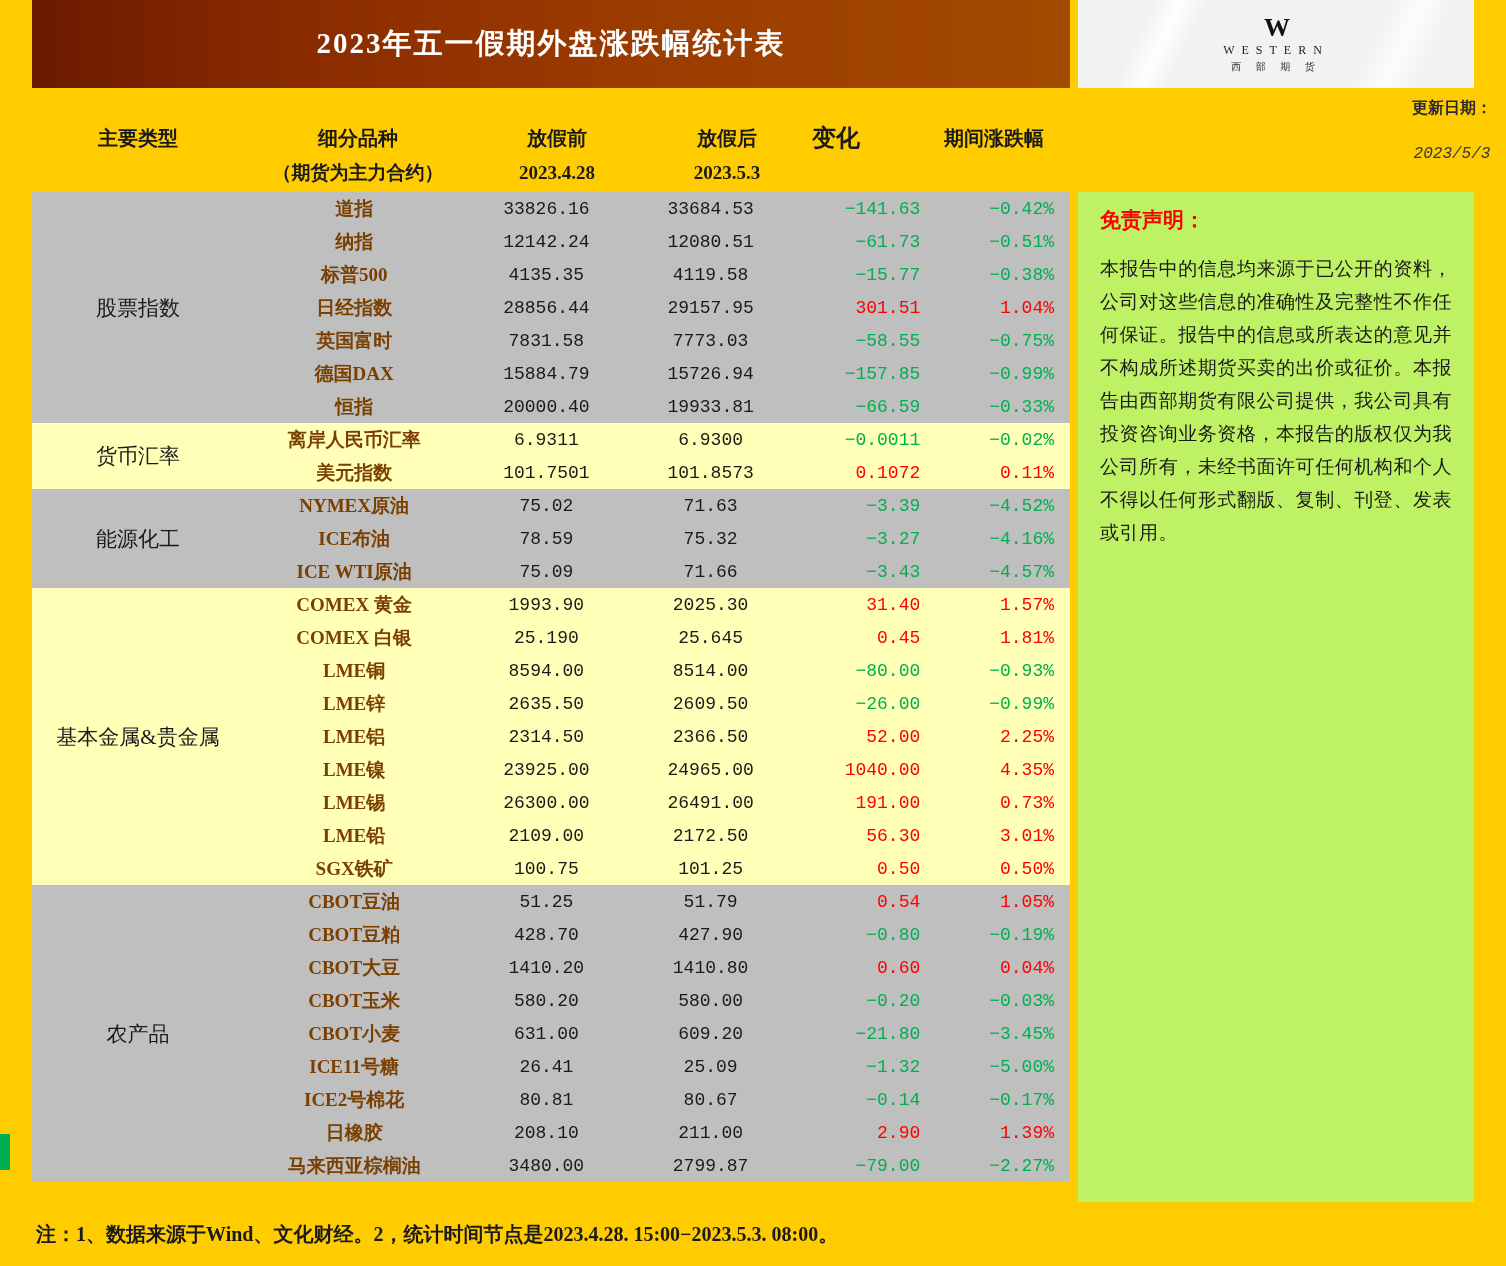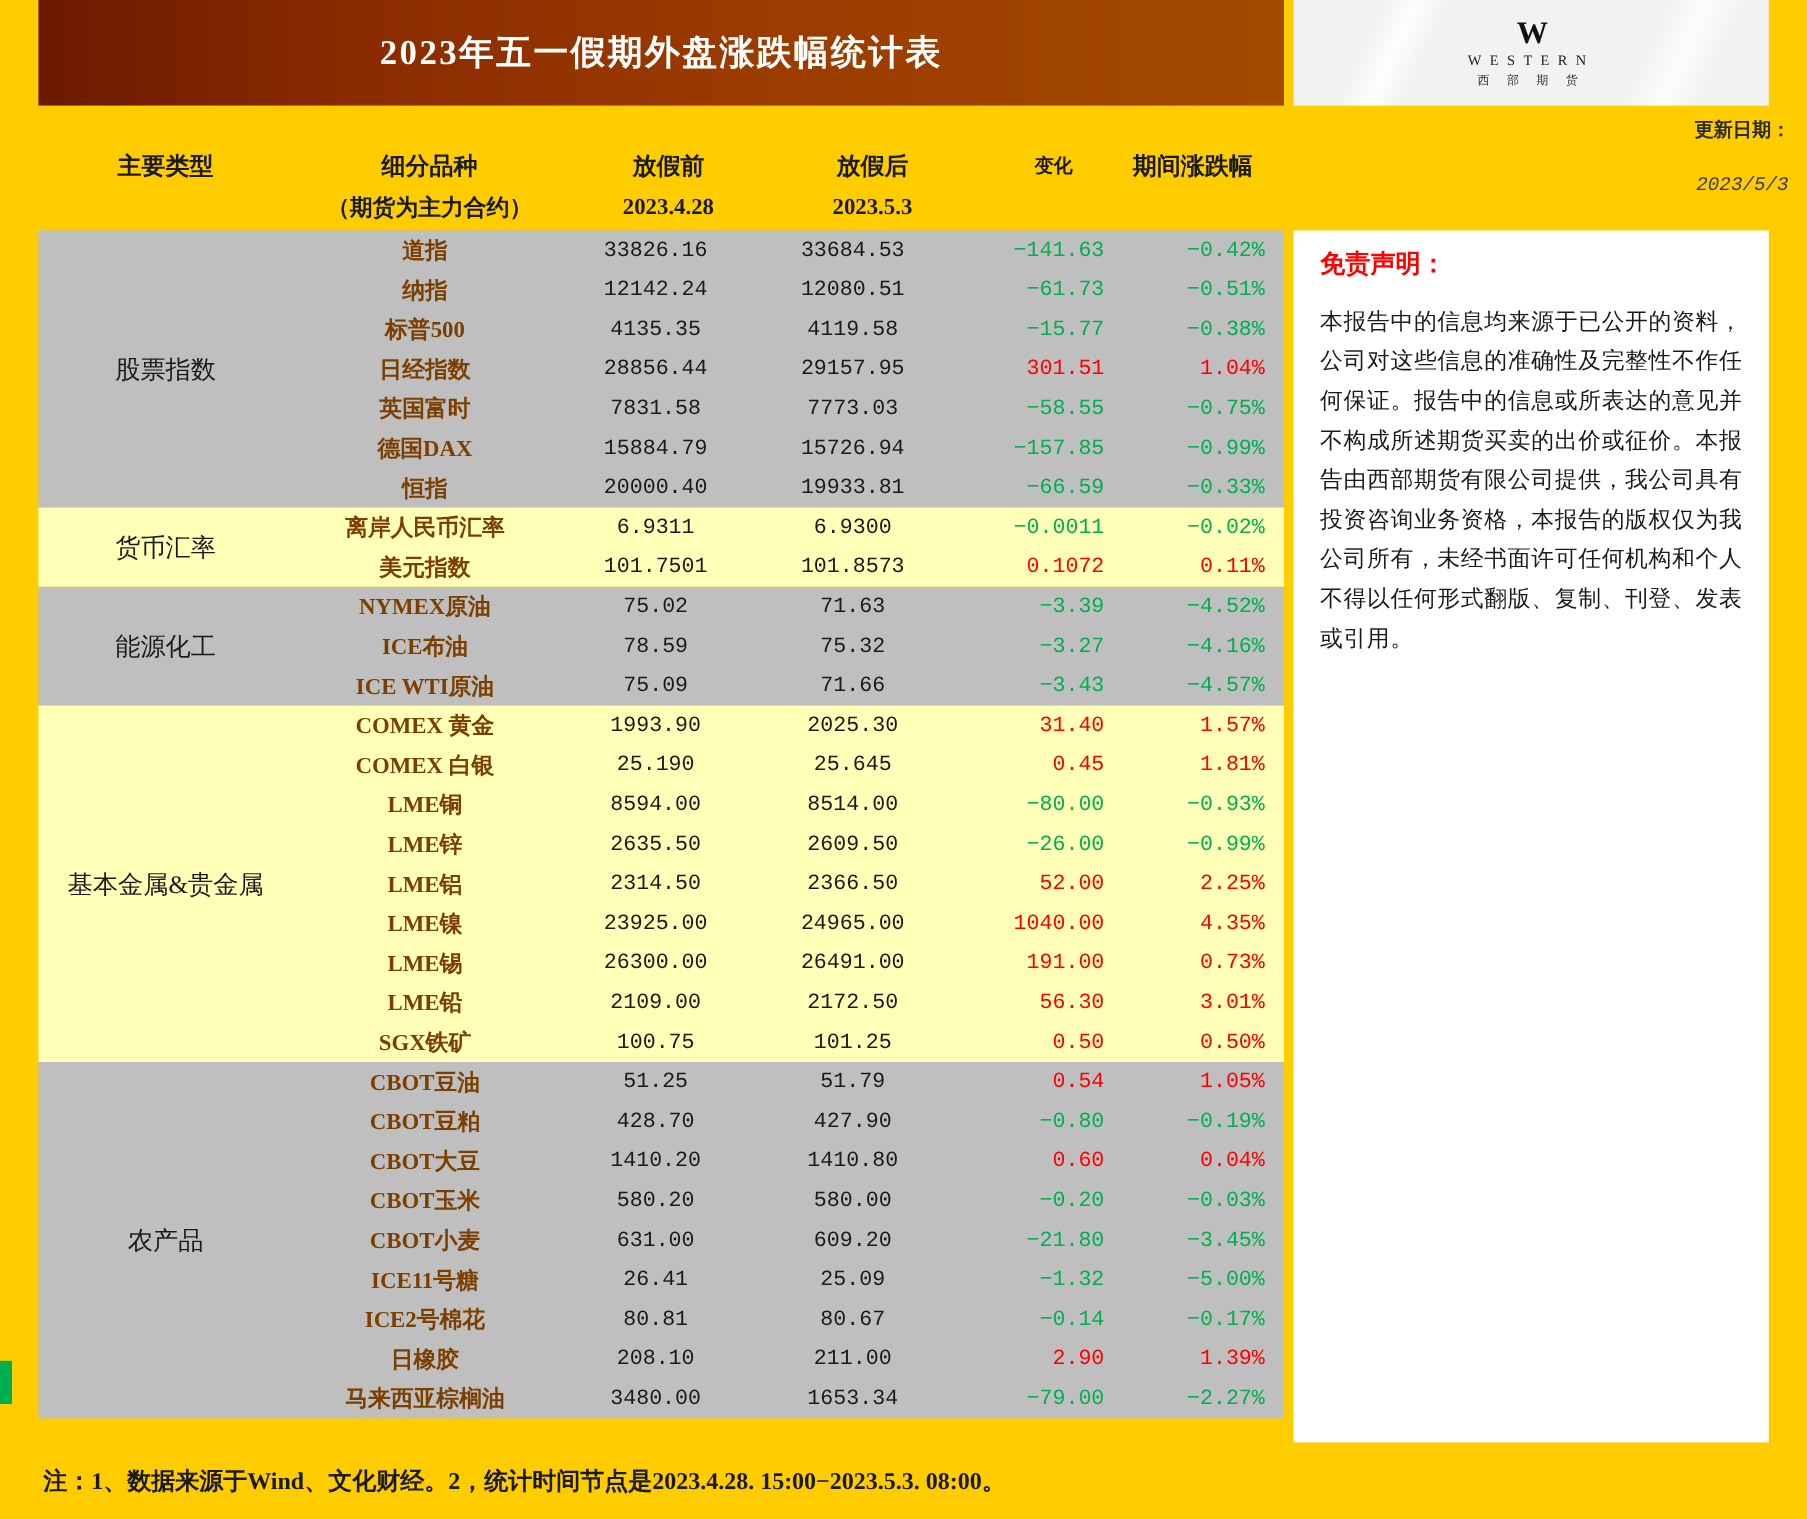--- a/index.html
+++ b/index.html
@@ -61,21 +61,21 @@
     position:absolute;left:32px;top:120px;width:1038px;height:70px;
     color:#1a1a1a;font-weight:bold;
   }
   .thead .row{display:flex;}
   .thead .row.r1{height:36px;align-items:center;}
   .thead .row.r2{height:34px;align-items:center;}
   .c-type{width:212px;text-align:center;font-size:20px;}
   .c-name{width:228px;text-align:center;font-size:20px;}
   .c-pre{width:170px;text-align:center;font-size:20px;}
   .c-post{width:170px;text-align:center;font-size:20px;}
-  .c-chg{width:132px;text-align:center;font-size:16px;}
+  .c-chg{width:132px;text-align:left;font-size:24px;}
   .c-pct{width:126px;text-align:left;font-size:20px;}
   .thead .r2 .c-name{font-size:19px;}
   .thead .r2 .c-pre,.thead .r2 .c-post{font-size:19px;font-weight:bold;}
 
   
   .tbody{position:absolute;left:32px;top:192px;width:1038px;}
   .grp{display:flex;}
   .grp.gray{background:#BFBFBF;}
   .grp.yellow{background:#FFFFB8;}
   .grp .gname{
@@ -98,21 +98,21 @@
   .trow .pct{
     width:126px;text-align:right;padding-right:16px;font-size:18px;
     font-family:"Liberation Mono","DejaVu Sans Mono",monospace;
   }
   .up{color:#FF0000;}
   .down{color:#00B050;}
 
   
   .disclaimer{
     position:absolute;left:1078px;top:192px;width:396px;height:1010px;
-    background:#ffffff;
+    background:#bef264;
     padding:14px 22px 0 22px;
     box-sizing:border-box;
   }
   .disclaimer .dtitle{
     color:#FF0000;font-size:21px;font-weight:bold;margin-bottom:18px;
   }
   .disclaimer .dtext{
     font-size:19px;line-height:33px;color:#1a1a1a;text-align:justify;
     letter-spacing:.5px;
   }
@@ -393,21 +393,21 @@
           <div class="trow">
             <div class="name">日橡胶</div>
             <div class="num">208.10</div>
             <div class="num">211.00</div>
             <div class="chg up">2.90</div>
             <div class="pct up">1.39%</div>
           </div>
           <div class="trow">
             <div class="name">马来西亚棕榈油</div>
             <div class="num">3480.00</div>
-            <div class="num">1653.34</div>
+            <div class="num">2799.87</div>
             <div class="chg down">−79.00</div>
             <div class="pct down">−2.27%</div>
           </div>
         </div>
       </div>
     </div>
 
   <div class="disclaimer">
     <div class="dtitle">免责声明：</div>
     <div class="dtext">本报告中的信息均来源于已公开的资料，公司对这些信息的准确性及完整性不作任何保证。报告中的信息或所表达的意见并不构成所述期货买卖的出价或征价。本报告由西部期货有限公司提供，我公司具有投资咨询业务资格，本报告的版权仅为我公司所有，未经书面许可任何机构和个人不得以任何形式翻版、复制、刊登、发表或引用。</div>

